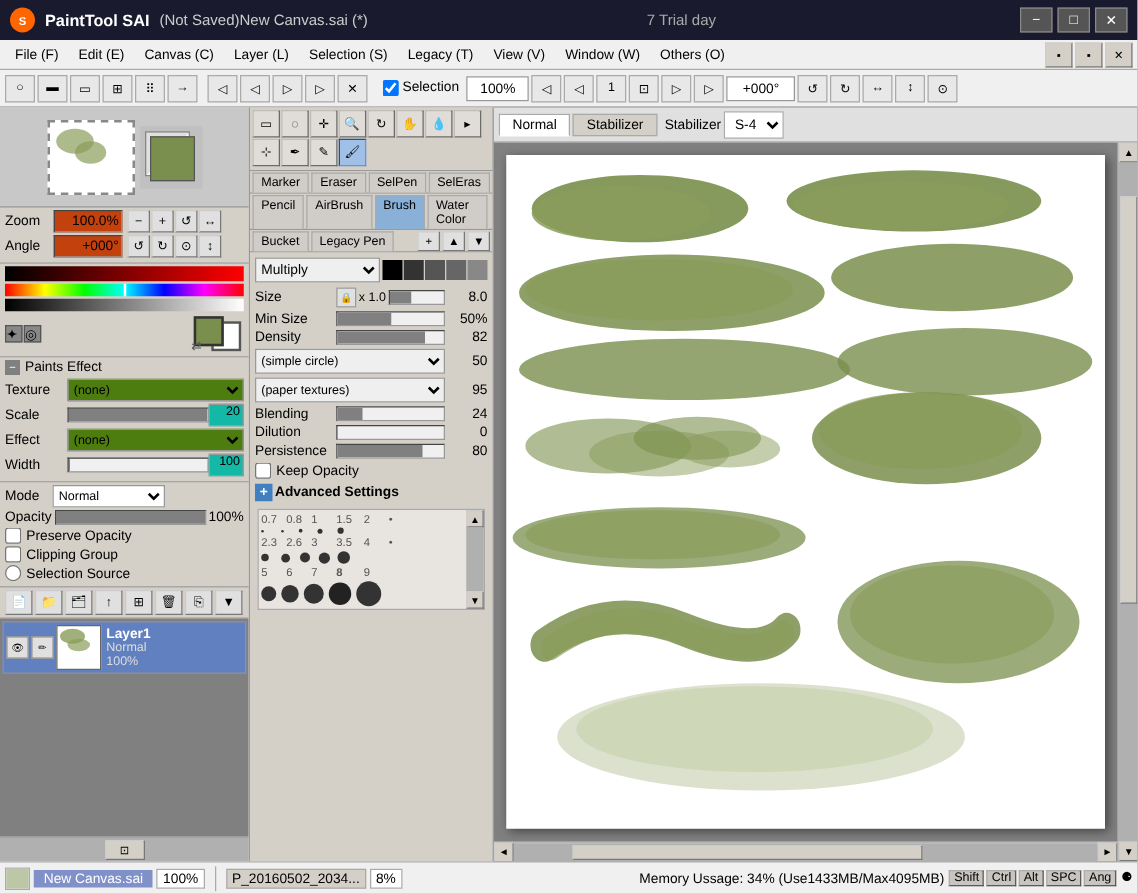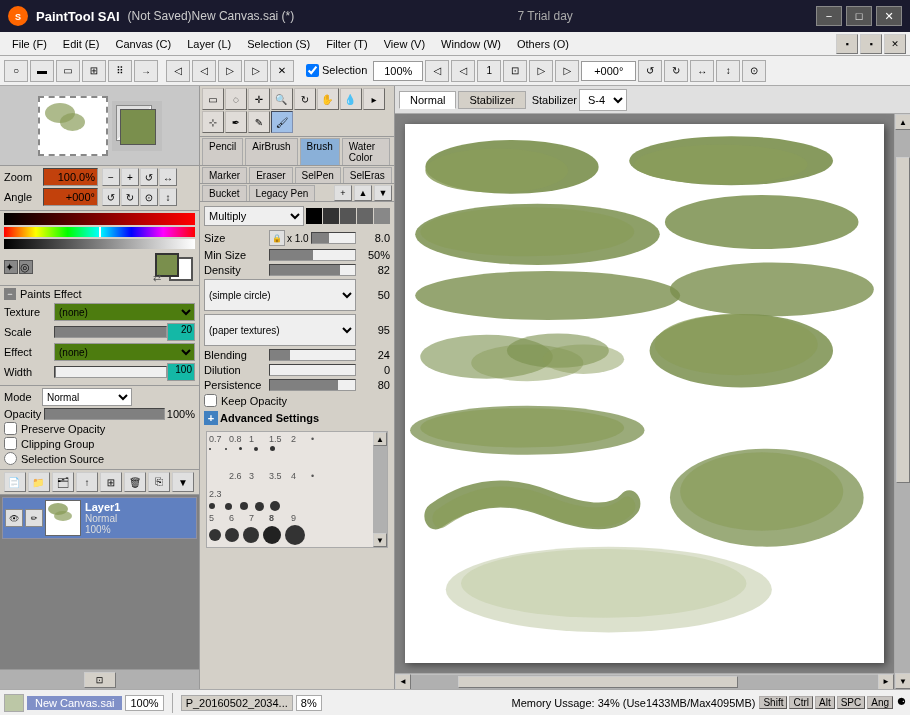--- a/index.html
+++ b/index.html
@@ -548,21 +548,21 @@
       margin-left: 2px;
     }
 
     .bp-select-row {
       display: flex;
       align-items: center;
       margin-bottom: 3px;
     }
     .bp-select {
       flex: 1;
-      height: 32px;
+      height: 20px;
       font-size: 10px;
       border: 1px solid #999;
     }
     .bp-select-val {
       width: 32px;
       text-align: right;
       font-size: 11px;
       margin-left: 2px;
     }
 
@@ -808,21 +808,21 @@
     <div class="win-btn close">✕</div>
   </div>
 </div>
 
 <div id="menu-bar">
   <span class="menu-item">File (F)</span>
   <span class="menu-item">Edit (E)</span>
   <span class="menu-item">Canvas (C)</span>
   <span class="menu-item">Layer (L)</span>
   <span class="menu-item">Selection (S)</span>
-  <span class="menu-item">Filter (T)</span>
+  <span class="menu-item">Legacy (T)</span>
   <span class="menu-item">View (V)</span>
   <span class="menu-item">Window (W)</span>
   <span class="menu-item">Others (O)</span>
   <div style="margin-left:auto;display:flex;gap:2px;">
     <div style="width:22px;height:20px;background:#d4d0c8;border:1px outset #ccc;display:flex;align-items:center;justify-content:center;font-size:9px;">▪</div>
     <div style="width:22px;height:20px;background:#d4d0c8;border:1px outset #ccc;display:flex;align-items:center;justify-content:center;font-size:9px;">▪</div>
     <div style="width:22px;height:20px;background:#d4d0c8;border:1px outset #ccc;display:flex;align-items:center;justify-content:center;font-size:9px;">✕</div>
   </div>
 </div>
 
@@ -1020,31 +1020,31 @@
         <div class="tool-icon">▸</div>
       </div>
       <div class="tool-row">
         <div class="tool-icon">⊹</div>
         <div class="tool-icon">✒</div>
         <div class="tool-icon">✎</div>
         <div class="tool-icon" style="background:#a0c0e8;border:1px inset #8090b0;">🖌</div>
       </div>
     </div>
 
+    <div style="display:flex;background:#d4d0c8;border-bottom:1px solid #999;padding:1px 2px 0;">
+      <div class="brush-tab">Marker</div>
+      <div class="brush-tab">Eraser</div>
+      <div class="brush-tab">SelPen</div>
+      <div class="brush-tab">SelEras</div>
+    </div>
     <div id="brush-tabs">
       <div class="brush-tab">Pencil</div>
       <div class="brush-tab">AirBrush</div>
       <div class="brush-tab active">Brush</div>
       <div class="brush-tab">Water Color</div>
-    </div>
-    <div style="display:flex;background:#d4d0c8;border-bottom:1px solid #999;padding:1px 2px 0;">
-      <div class="brush-tab">Marker</div>
-      <div class="brush-tab">Eraser</div>
-      <div class="brush-tab">SelPen</div>
-      <div class="brush-tab">SelEras</div>
     </div>
     <div style="display:flex;background:#d4d0c8;border-bottom:1px solid #999;padding:1px 2px 0;">
       <div class="brush-tab">Bucket</div>
       <div class="brush-tab">Legacy Pen</div>
       <div style="margin-left:auto;display:flex;align-items:center;gap:2px;">
         <div style="width:18px;height:16px;background:#e0e0e0;border:1px outset #ccc;display:flex;align-items:center;justify-content:center;font-size:9px;">+</div>
         <div style="width:18px;height:16px;background:#e0e0e0;border:1px outset #ccc;display:flex;align-items:center;justify-content:center;font-size:9px;">▲</div>
         <div style="width:18px;height:16px;background:#e0e0e0;border:1px outset #ccc;display:flex;align-items:center;justify-content:center;font-size:9px;">▼</div>
       </div>
     </div>
@@ -1153,21 +1153,21 @@
             </div>
             <div style="display:flex;align-items:center;gap:4px;margin-bottom:2px;">
               <div style="width:2px;height:2px;border-radius:50%;background:#333;"></div>
               <div style="width:2px;height:2px;border-radius:50%;background:#333;margin-left:10px;"></div>
               <div style="width:3px;height:3px;border-radius:50%;background:#333;margin-left:8px;"></div>
               <div style="width:4px;height:4px;border-radius:50%;background:#333;margin-left:8px;"></div>
               <div style="width:5px;height:5px;border-radius:50%;background:#333;margin-left:8px;"></div>
             </div>
 
             <div style="display:flex;align-items:center;gap:4px;margin-bottom:2px;">
-              <span style="font-size:9px;color:#555;width:16px;margin-top:36px;">2.3</span>
+              <span style="font-size:9px;color:#555;width:16px;">2.3</span>
               <span style="font-size:9px;color:#555;width:16px;">2.6</span>
               <span style="font-size:9px;color:#555;width:16px;">3</span>
               <span style="font-size:9px;color:#555;width:18px;">3.5</span>
               <span style="font-size:9px;color:#555;width:16px;">4</span>
               <span style="font-size:9px;color:#555;width:10px;">•</span>
             </div>
             <div style="display:flex;align-items:center;gap:4px;margin-bottom:2px;">
               <div style="width:6px;height:6px;border-radius:50%;background:#333;"></div>
               <div style="width:7px;height:7px;border-radius:50%;background:#333;margin-left:6px;"></div>
               <div style="width:8px;height:8px;border-radius:50%;background:#333;margin-left:4px;"></div>

